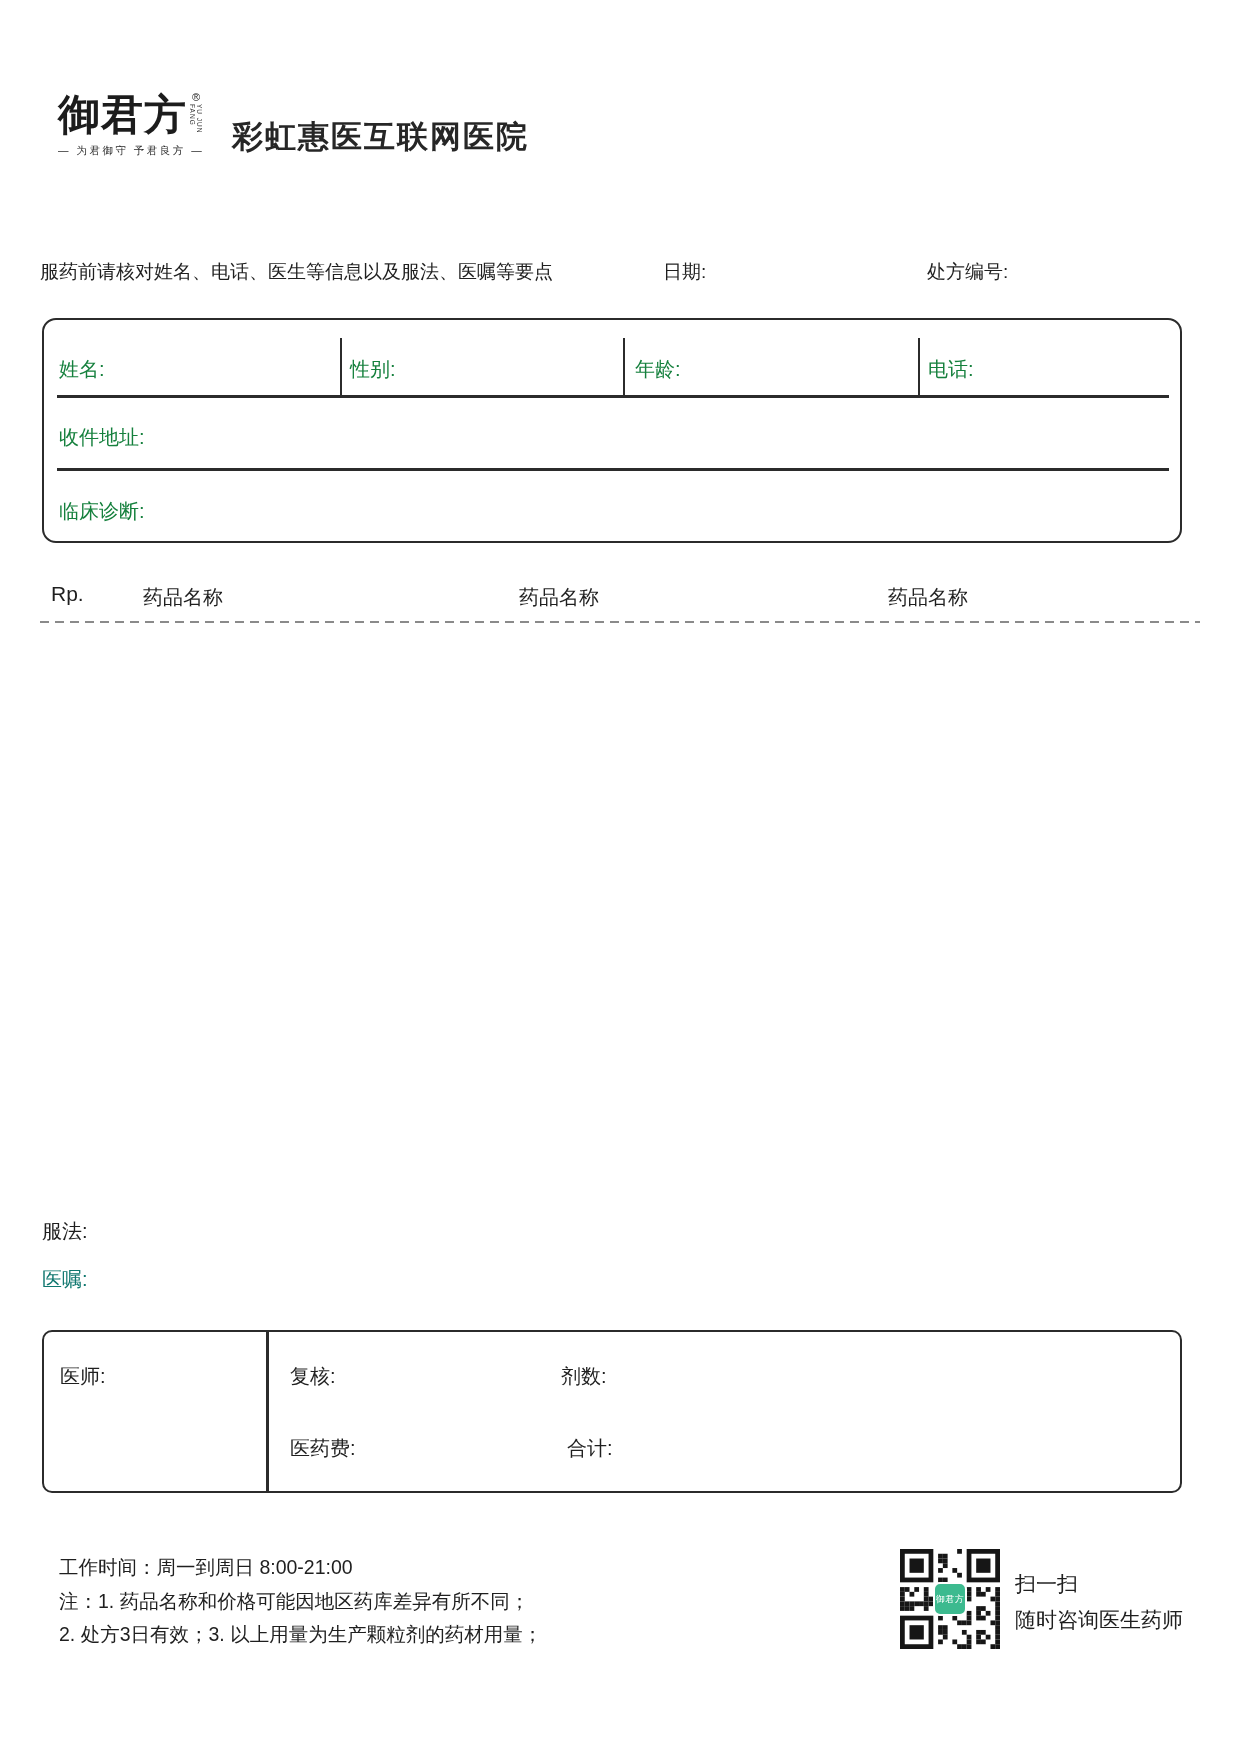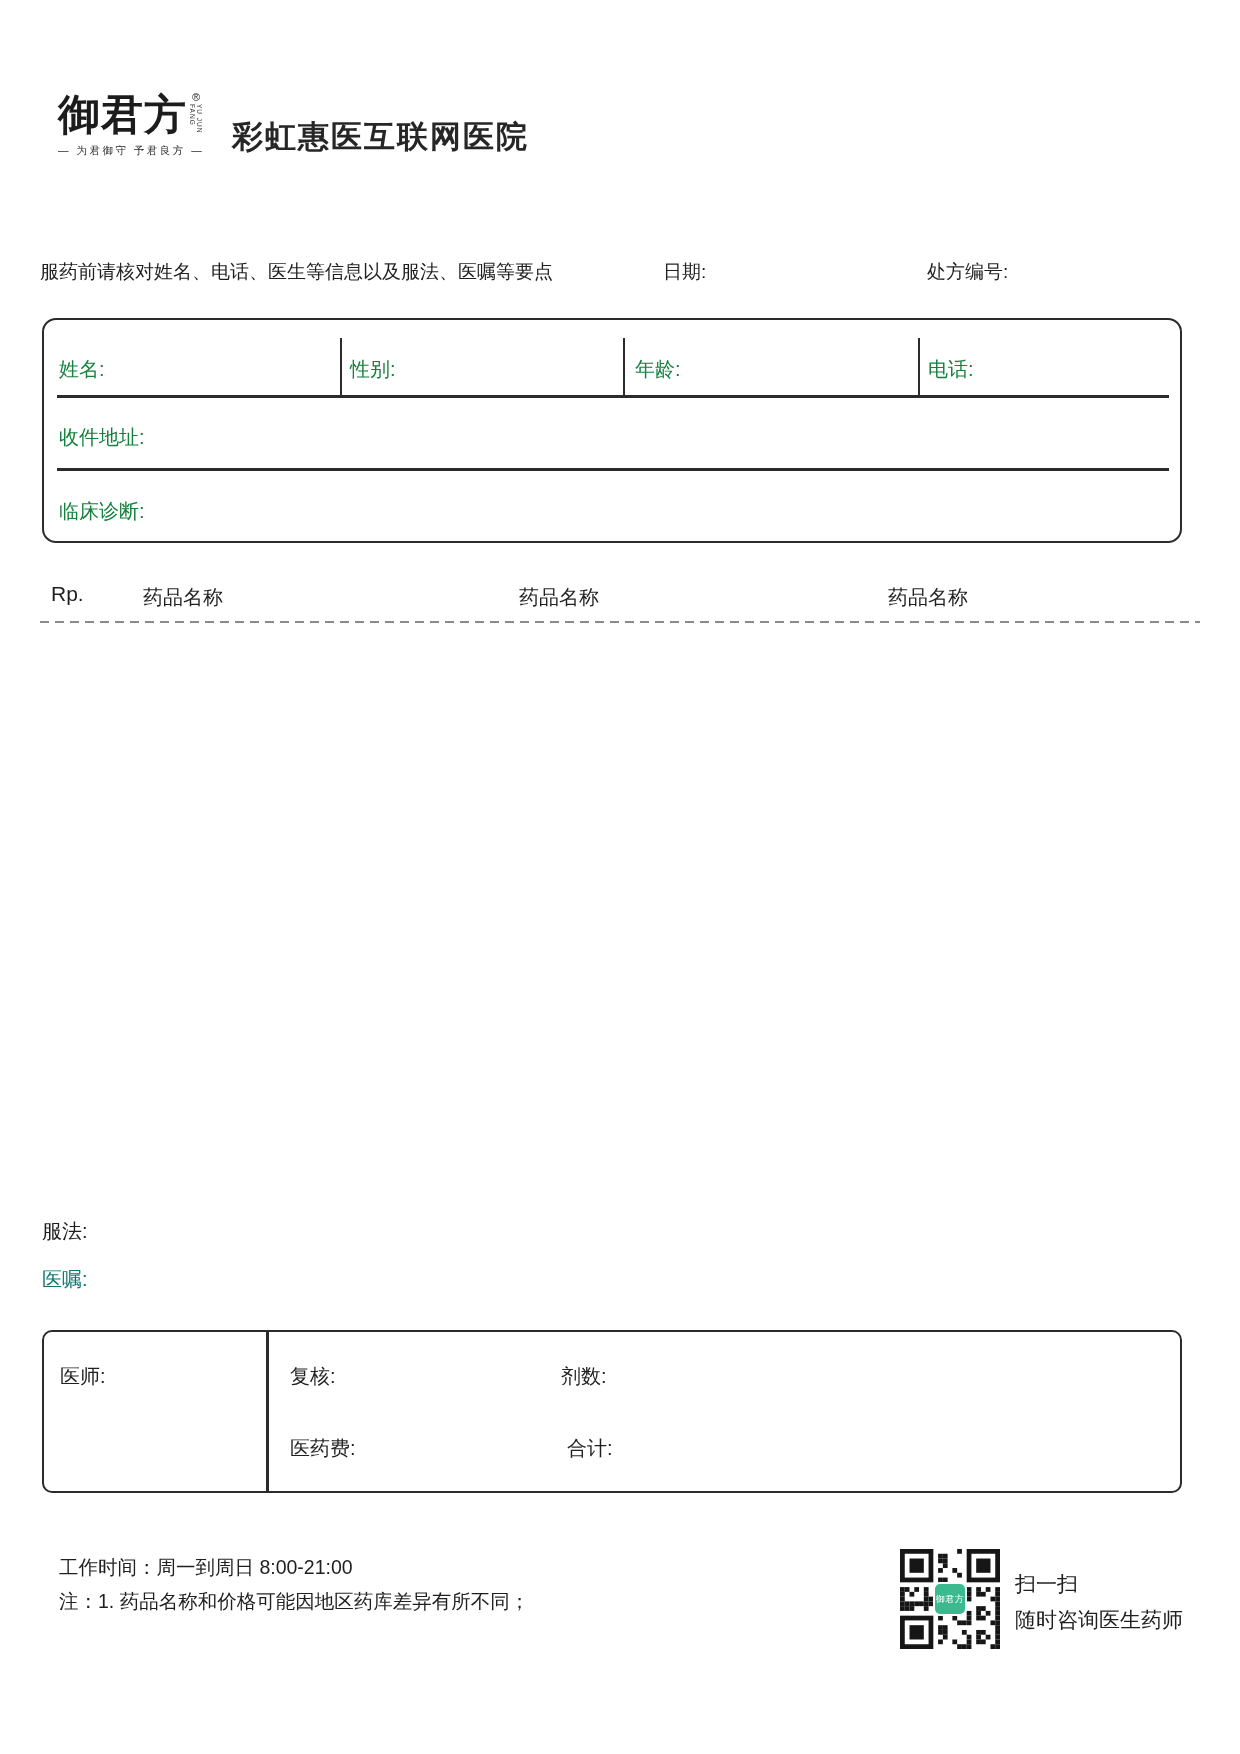--- a/index.html
+++ b/index.html
@@ -157,20 +157,21 @@
     <span class="so-vsep"></span>
     <span class="so-label so-physician">医师:</span>
     <span class="so-label so-review">复核:</span>
     <span class="so-label so-doses">剂数:</span>
     <span class="so-label so-fee">医药费:</span>
     <span class="so-label so-total">合计:</span>
   </div>
 
   <div class="abs foot-line foot-hours">工作时间：周一到周日 8:00-21:00</div>
   <div class="abs foot-line foot-note1">注：1. 药品名称和价格可能因地区药库差异有所不同；</div>
+  <div class="abs foot-line foot-note2">2. 处方3日有效；3. 以上用量为生产颗粒剂的药材用量；</div>
 
   <div class="abs qr-wrap">
     <svg viewBox="0 0 105 105" xmlns="http://www.w3.org/2000/svg">
         <g fill="#161616">
           <rect x="60" y="0" width="5" height="5"></rect>
           <rect x="40" y="5" width="5" height="5"></rect>
           <rect x="45" y="5" width="5" height="5"></rect>
           <rect x="40" y="10" width="5" height="5"></rect>
           <rect x="45" y="10" width="5" height="5"></rect>
           <rect x="45" y="15" width="5" height="5"></rect>

